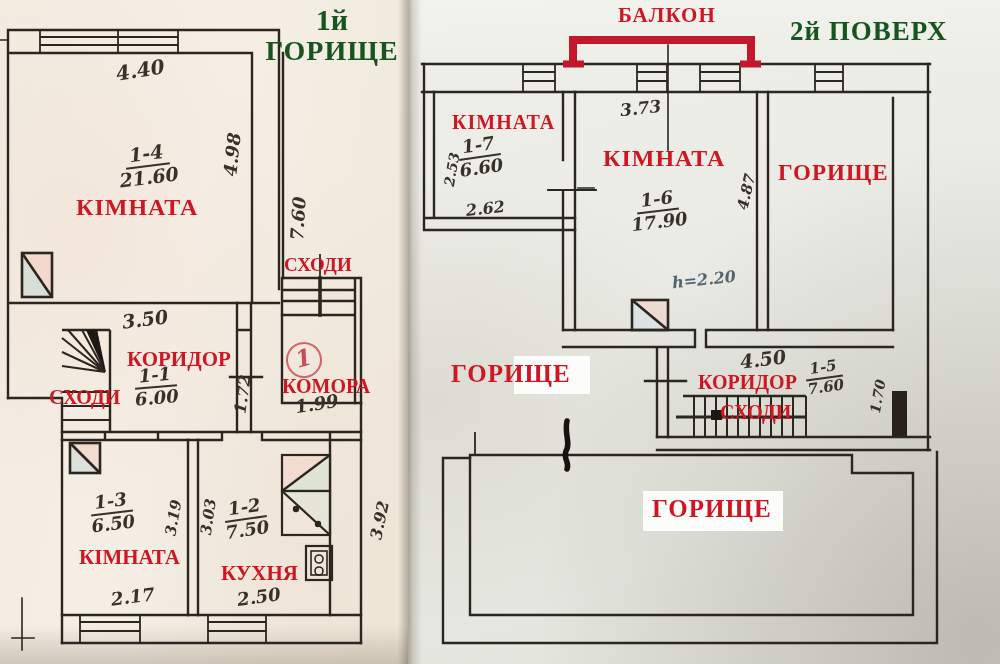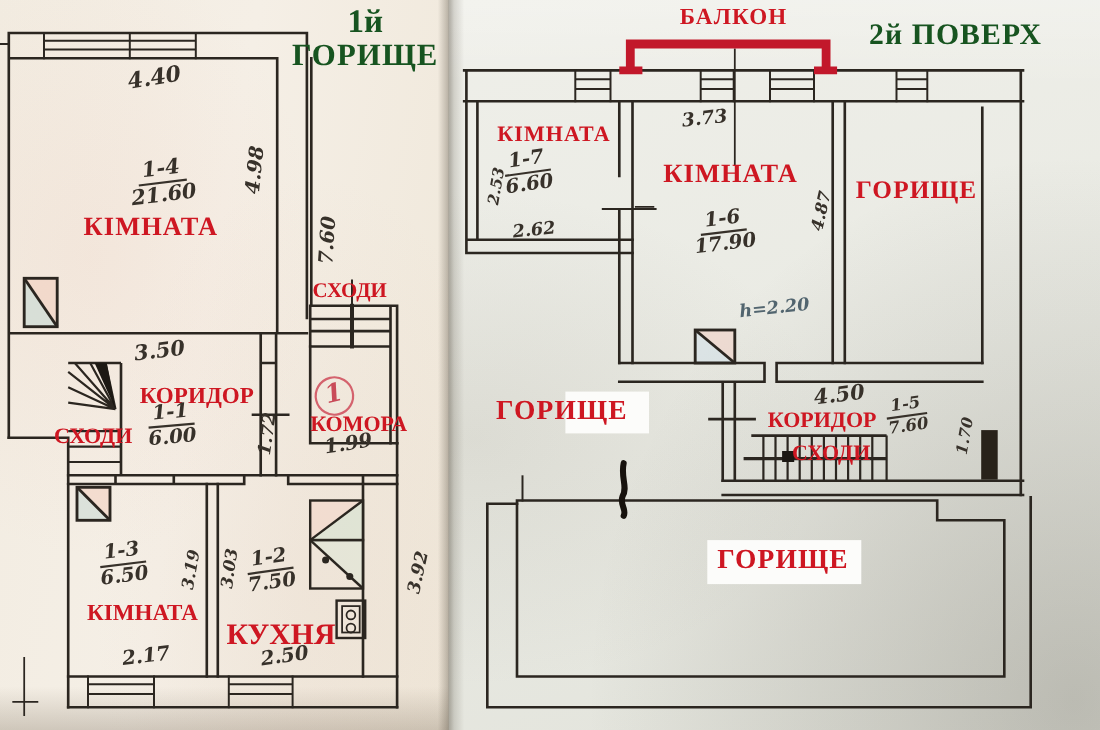--- a/index.html
+++ b/index.html
@@ -202,21 +202,21 @@
   </div>
   <div class="lbl rname" style="left:79px;top:546px;font-size:21px;">КІМНАТА</div>
   <div class="lbl dim" style="left:111px;top:588px;font-size:18px;transform:rotate(-7deg);">2.17</div>
   <div class="lbl dim" style="left:156px;top:510px;font-size:15px;transform:rotate(-80deg);">3.19</div>
   <div class="lbl dim" style="left:191px;top:509px;font-size:15px;transform:rotate(-82deg);">3.03</div>
 
   <div class="lbl frac" style="left:224px;top:498px;font-size:18px;transform:rotate(-8deg);">
     <span class="t">1-2</span>
     <span class="b">7.50</span>
   </div>
-  <div class="lbl rname" style="left:206px;top:562px;font-size:27px;">КУХНЯ</div>
+  <div class="lbl rname" style="left:221px;top:562px;font-size:21px;">КУХНЯ</div>
   <div class="lbl dim" style="left:237px;top:588px;font-size:18px;transform:rotate(-8deg);">2.50</div>
   <div class="lbl dim" style="left:361px;top:512px;font-size:16px;transform:rotate(-78deg);">3.92</div>
 
   <div class="lbl gtitle" style="left:790px;top:17px;font-size:27px;letter-spacing:1px;">2й ПОВЕРХ</div>
   <div class="lbl rname" style="left:618px;top:4px;font-size:21px;letter-spacing:1px;">БАЛКОН</div>
 
   <div class="lbl rname" style="left:452px;top:112px;font-size:20px;letter-spacing:1px;">КІМНАТА</div>
   <div class="lbl frac" style="left:458px;top:136px;font-size:18px;transform:rotate(-8deg);">
     <span class="t">1-7</span>
     <span class="b">6.60</span>

